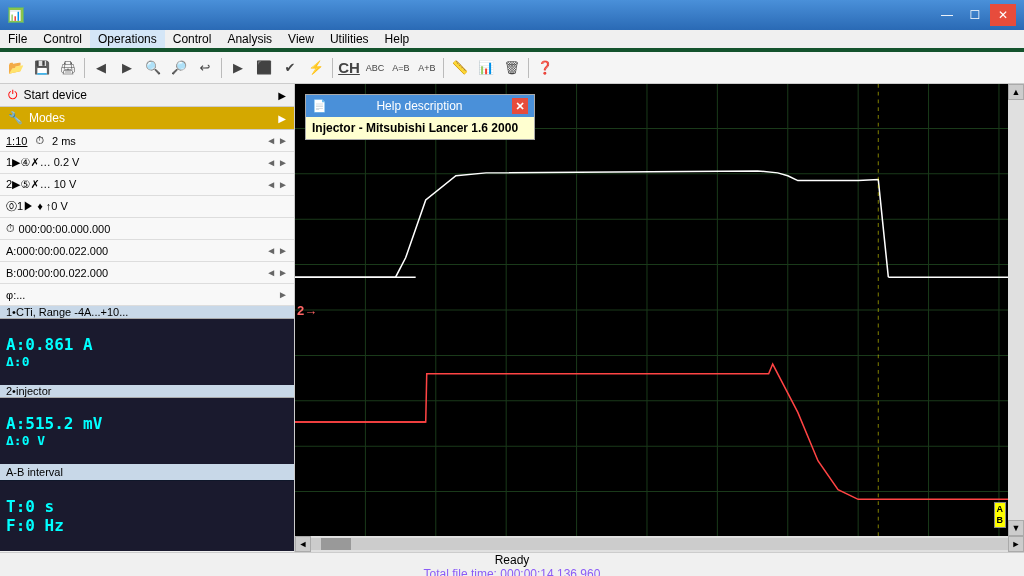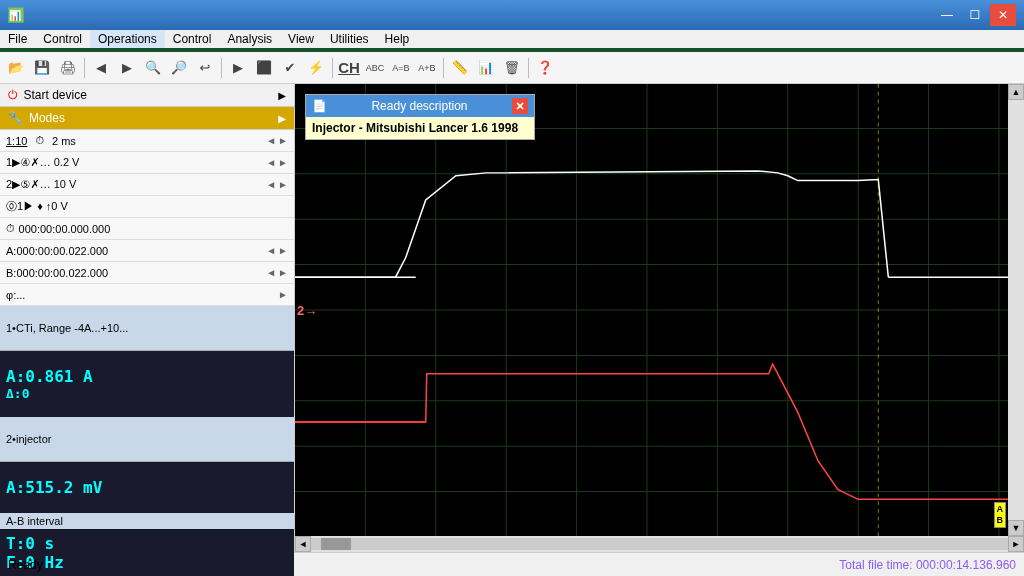--- a/index.html
+++ b/index.html
@@ -83,21 +83,21 @@
       border-bottom: 1px solid #ddd;
       background: #f8f8f8;
       font-size: 11px;
       min-height: 22px;
     }
     .meas-row .arrows { display: flex; gap: 2px; margin-left: auto; color: #666; font-size: 10px; }
 
     
     .ch-header {
       background: #c8d8e8;
-      padding: 16px 6px;
+      padding: 0 6px;
       font-size: 11px;
       border-bottom: 1px solid #aaa;
     }
     .ch-data {
       background: #1a1a2e;
       color: #00ffff;
       padding: 16px 6px;
       font-size: 16px;
       font-weight: bold;
       font-family: monospace;
@@ -110,21 +110,21 @@
     
     .interval-header {
       background: #c8d8e8;
       padding: 2px 6px;
       font-size: 11px;
       border-bottom: 1px solid #0f172a;
     }
     .interval-data {
       background: #1a1a2e;
       color: #00ffff;
-      padding: 4px 6px;
+      padding: 16px 6px;
       font-family: monospace;
       font-size: 16px;
       font-weight: bold;
     }
 
     
     #scope-area {
       flex: 1;
       background: #000;
       position: relative;
@@ -206,20 +206,21 @@
 
     
     #statusbar {
       height: 24px;
       background: #f0f0f0;
       border-top: 1px solid #ccc;
       display: flex; align-items: center;
       padding: 0 8px;
       font-size: 12px;
       justify-content: space-between;
+      flex-direction: column;
     }
 
     
     #scope-bottom {
       display: flex;
       height: 16px;
       background: #e0e0e0;
       align-items: center;
     }
     .hscroll-btn { width: 16px; height: 16px; background: #ccc; border: 1px solid #aaa; cursor: pointer; display: flex; align-items: center; justify-content: center; font-size: 9px; flex-shrink: 0; }
@@ -370,20 +371,21 @@
     <div class="ch-data">
       <span>A:0.861 A</span>
       <span class="delta">Δ:0</span>
     </div>
 
     <div class="ch-header">
       <span>2•injector</span>
     </div>
     <div class="ch-data">
       <span>A:515.2 mV</span>
+      <span class="delta">Δ:0 V</span>
     </div>
 
     <div class="interval-header">
       <span>A-B interval</span>
     </div>
     <div class="interval-data">
       <div>T:0 s</div>
       <div>F:0 Hz</div>
     </div>
   </div>
@@ -459,25 +461,25 @@
           " fill="none" stroke="#ff4444" stroke-width="1.5"></polyline>
 
           <line x1="0" y1="350" x2="130" y2="350" stroke="#ff4444" stroke-width="1.5"></line>
 
           <line x1="580" y1="0" x2="580" y2="468" stroke="#ffff00" stroke-width="1" stroke-dasharray="4,4" opacity="0.5"></line>
         </svg>
 
         <div id="file-desc">
           <div id="file-desc-header">
             <span>📄</span>
-            <span>Ready description</span>
+            <span>Help description</span>
             <div class="close-x">✕</div>
           </div>
           <div id="file-desc-content">
-            <span>Injector - Mitsubishi Lancer 1.6 1998</span>
+            <span>Injector - Mitsubishi Lancer 1.6 2000</span>
           </div>
         </div>
 
         <div id="ch2-label">
           <span>2→</span>
         </div>
 
         <div id="ab-marker">
           <span>A<br>B</span>
         </div>

